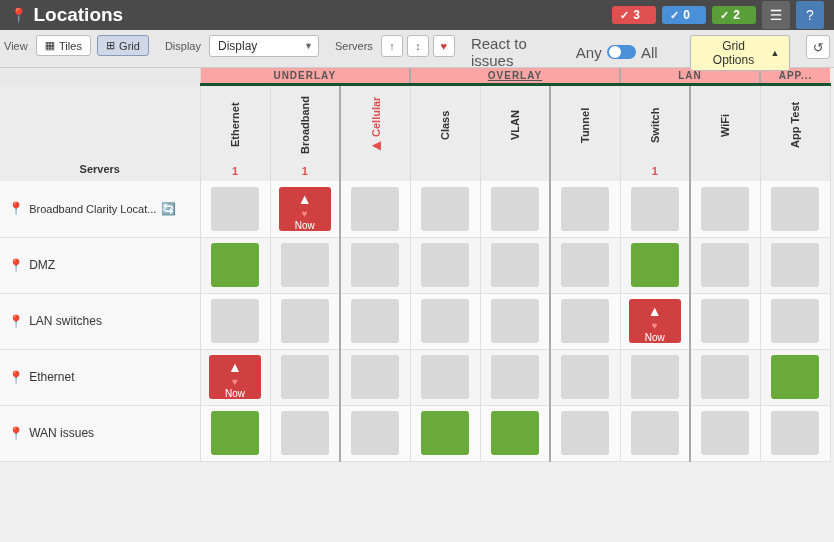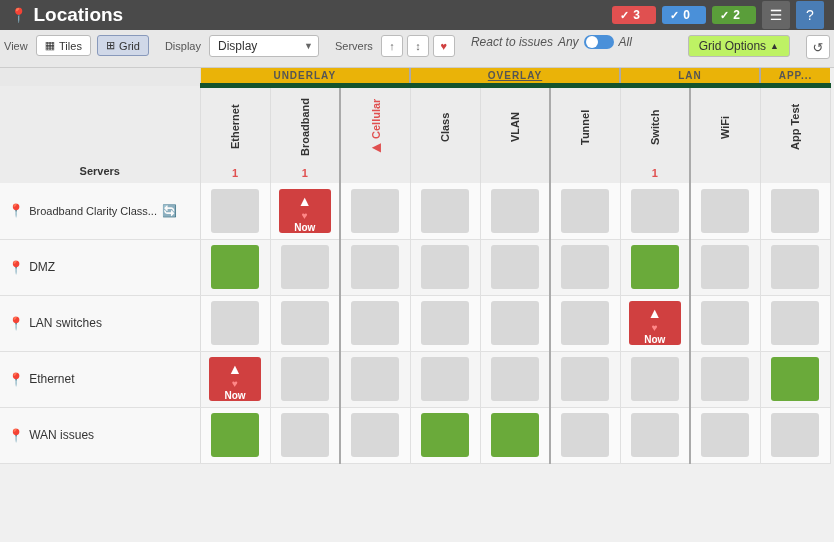--- a/index.html
+++ b/index.html
@@ -53,53 +53,53 @@
       min-width: 110px; cursor: pointer;
     }
     .select-wrapper { position: relative; }
     .select-wrapper::after { content: "▼"; position: absolute; right: 6px; top: 50%; transform: translateY(-50%); font-size: 9px; pointer-events: none; color: #666; }
     .issues-icons { display: flex; gap: 4px; }
     .issue-icon {
       width: 22px; height: 22px; border: 1px solid #bbb; border-radius: 3px;
       display: flex; align-items: center; justify-content: center; background: white; cursor: pointer;
     }
     .react-section { display: flex; align-items: center; gap: 5px; }
-    .toggle-label { font-size: 12px; color: #555; font-style: italic; }
+    .toggle-label { font-size: 15px; color: #555; }
     .toggle { width: 30px; height: 14px; background: #4a90d9; border-radius: 7px; position: relative; cursor: pointer; }
     .toggle-knob { width: 12px; height: 12px; background: white; border-radius: 50%; position: absolute; top: 1px; left: 2px; }
     .grid-options-btn {
       margin-left: auto; display: flex; align-items: center; gap: 4px;
-      padding: 3px 10px; border: 1px solid #bbb; background: #bef264;
+      padding: 3px 10px; border: 1px solid #bbb; background: #fef9c3;
       border-radius: 3px; cursor: pointer; font-size: 12px; color: #333;
     }
     .refresh-btn {
       width: 24px; height: 24px; border: 1px solid #bbb; background: white;
       border-radius: 3px; display: flex; align-items: center; justify-content: center;
       cursor: pointer; font-size: 13px; color: #555;
     }
 
     
     .grid-area {
       flex: 1;
       overflow: auto;
     }
     .grid-table {
       border-collapse: collapse;
       table-layout: fixed;
     }
     .col-location { width: 200px; }
 
     .section-header {
-      background: #eab308;
+      background: #fca5a5;
       text-align: center;
       font-size: 10px;
       color: #555;
       letter-spacing: 1px;
       padding: 2px 0;
-      border-bottom: 5px solid #14532d;
+      border-bottom: 3px solid #14532d;
     }
 
     .col-header-cell {
       width: 70px;
       vertical-align: bottom;
       padding: 4px 2px;
       text-align: center;
       background: #ececec;
       border-right: 1px solid #ddd;
     }
@@ -162,21 +162,21 @@
     .cell-empty { background: #d8d8d8; width: 48px; height: 44px; border-radius: 3px; margin: auto; }
     .cell-green { background: #6aaa3a; width: 48px; height: 44px; border-radius: 3px; margin: auto; }
     .cell-issue {
       background: #d04040;
       width: 52px; height: 44px; border-radius: 3px; margin: auto;
       display: flex; flex-direction: column; align-items: center; justify-content: flex-start;
       padding-top: 4px; gap: 1px; position: relative;
     }
     .cell-issue-icon { font-size: 14px; color: white; }
     .cell-issue-heart { font-size: 10px; color: #ff8888; }
-    .cell-issue-now { font-size: 10px; color: white; font-weight: bold; }
+    .cell-issue-now { font-size: 10px; color: white; font-weight: normal; }
 
     .section-divider {
       border-left: 2px solid #aaa;
     }
   </style>
 </head>
 <body>
 
 <div>
 
@@ -332,21 +332,21 @@
             <div class="col-header-count">&nbsp;</div>
           </th>
         </tr>
       </thead>
       <tbody>
 
         <tr class="data-row">
           <td class="location-cell">
             <div class="location-name">
               <span class="loc-pin">📍</span>
-              <span style="font-size:11px;">Broadband Clarity Class...</span>
+              <span style="font-size:11px;">Broadband Clarity Locat...</span>
               <span class="loc-icon">🔄</span>
             </div>
           </td>
           <td class="data-cell">
               <div class="cell-empty"></div>
             </td>
           <td class="data-cell">
             <div class="cell-issue">
               <span class="cell-issue-icon">▲</span>
               <span class="cell-issue-heart">♥</span>

